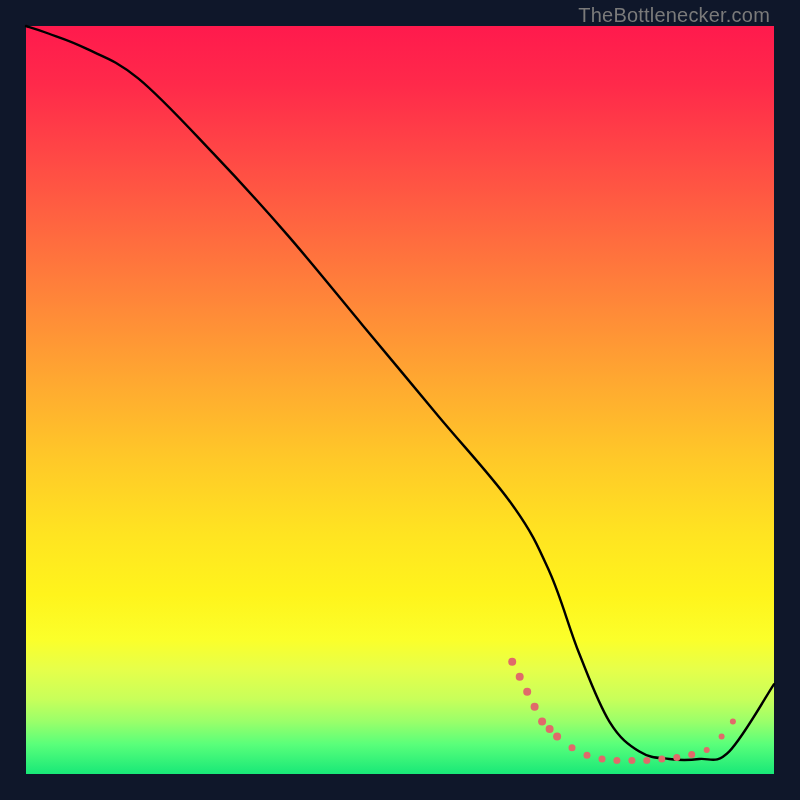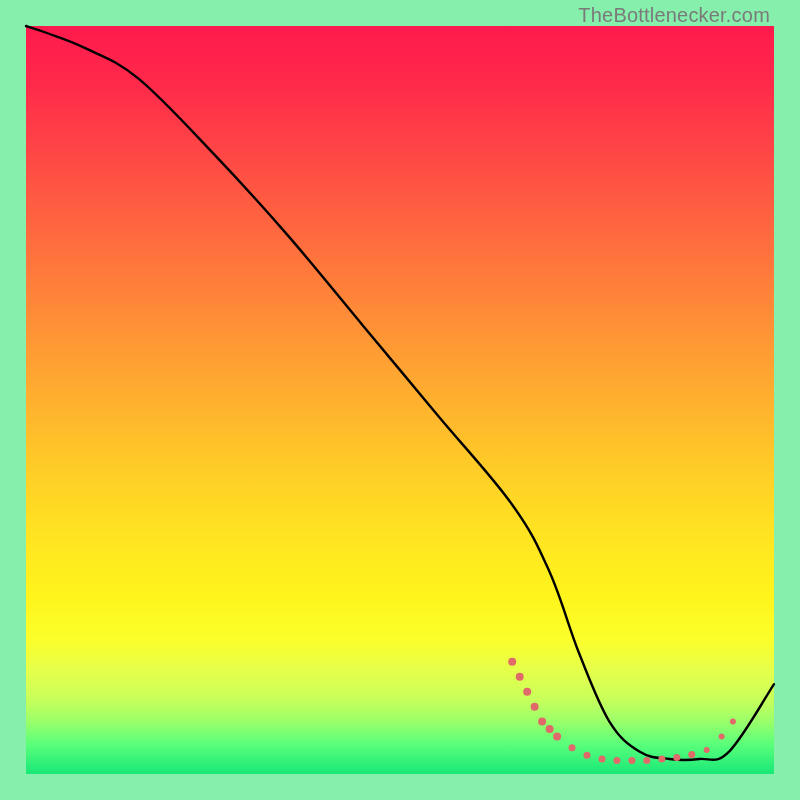--- a/index.html
+++ b/index.html
@@ -8,21 +8,21 @@
     width: 800px;
     height: 800px;
     background: #000;
     overflow: hidden;
     font-family: Arial, Helvetica, sans-serif;
   }
   .stage {
     position: relative;
     width: 800px;
     height: 800px;
-    background: #86efac;
+    background: #0f172a;
   }
   .plot {
     position: absolute;
     left: 26px;
     top: 26px;
     width: 748px;
     height: 748px;
     
     background: linear-gradient(
       to bottom,

